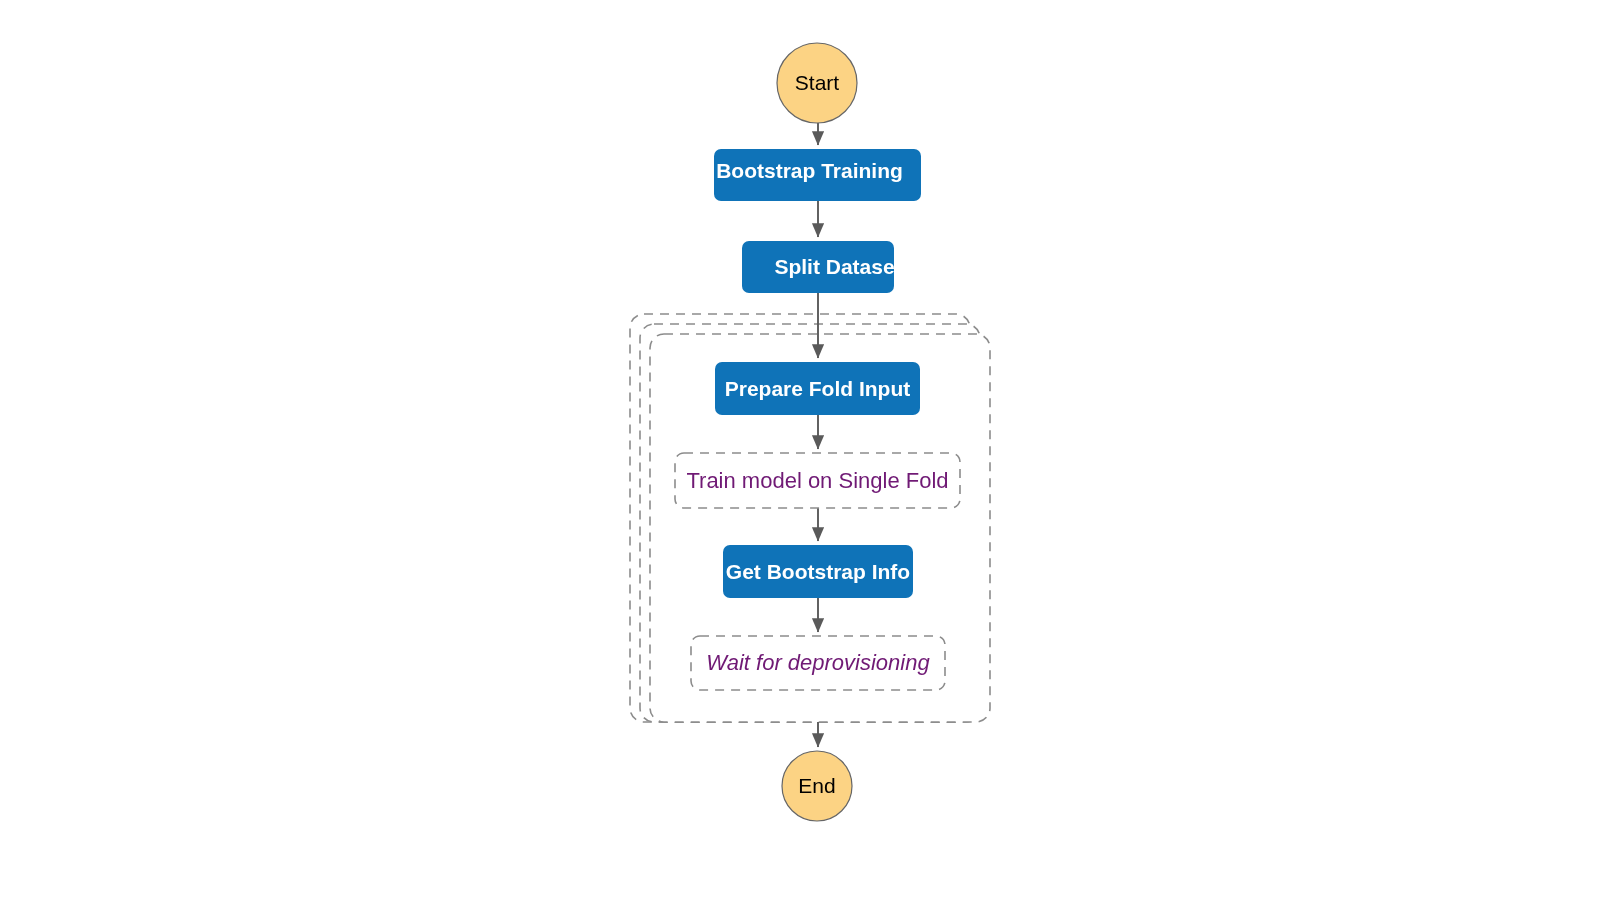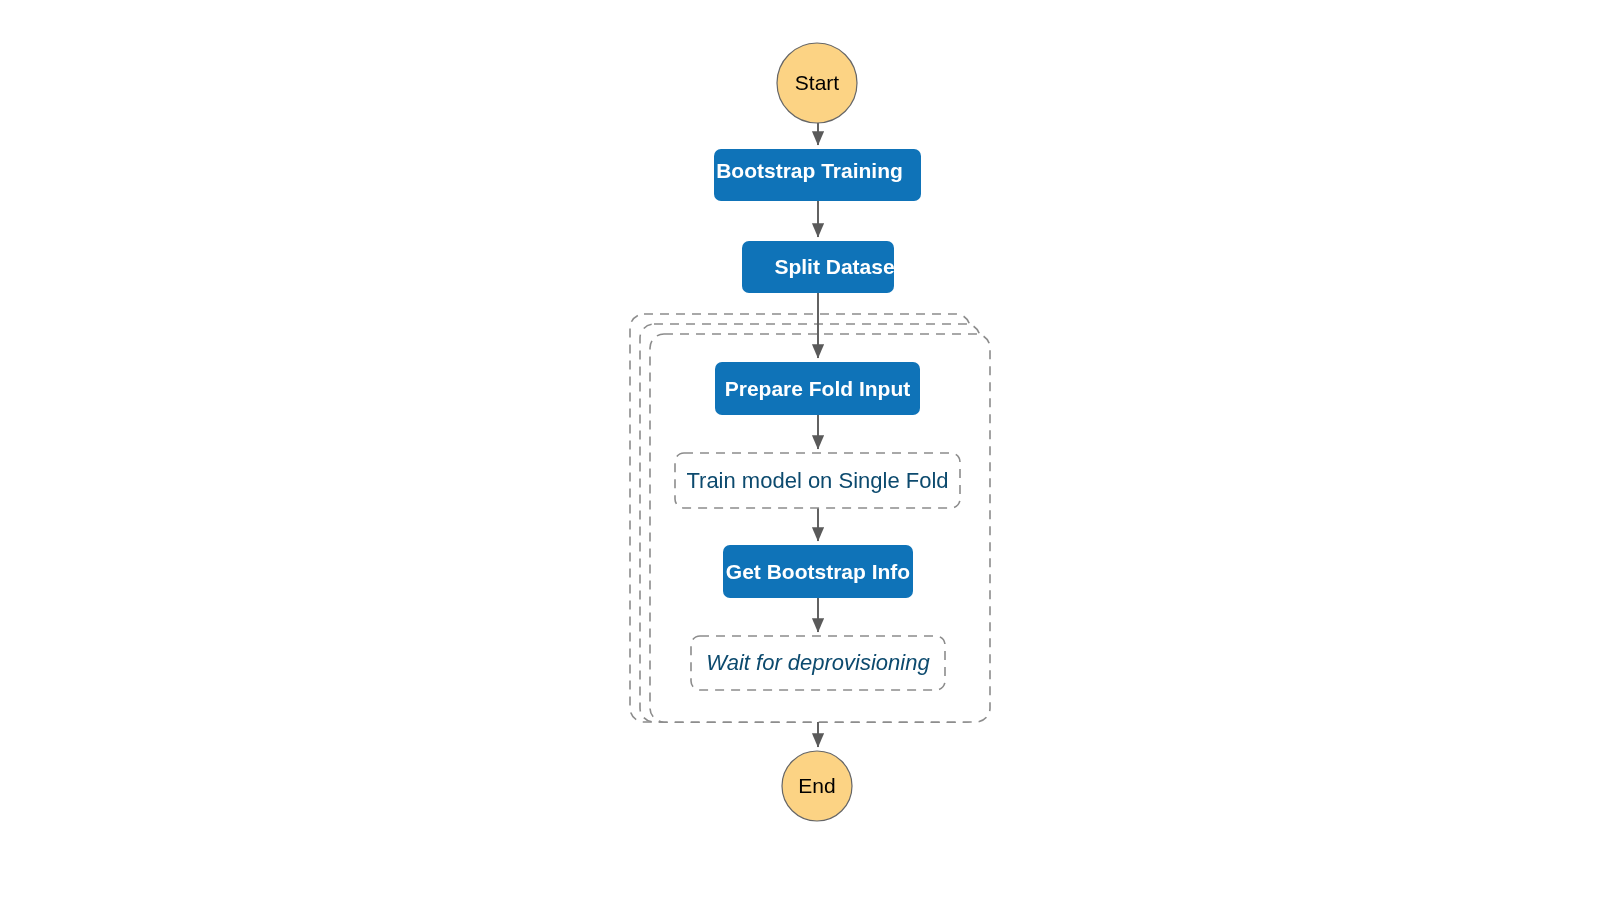--- a/index.html
+++ b/index.html
@@ -35,21 +35,21 @@
     color: #000000;
     font-weight: 400;
   }
   .lbl-process {
     font-size: 21px;
     color: #ffffff;
     font-weight: 700;
   }
   .lbl-sub {
     font-size: 22px;
-    color: #0c4a6e;
+    color: #701a75;
     font-weight: 400;
   }
 </style>
 </head>
 <body>
 
 <svg id="canvas" viewBox="0 0 1601 898" xmlns="http://www.w3.org/2000/svg">
   <defs>
     <marker id="arrowhead" markerWidth="9" markerHeight="9" refX="7.2" refY="3.2" orient="auto" markerUnits="strokeWidth">
       <path d="M0,0 L7.4,3.2 L0,6.4 z" fill="#5a5a5a"></path>

